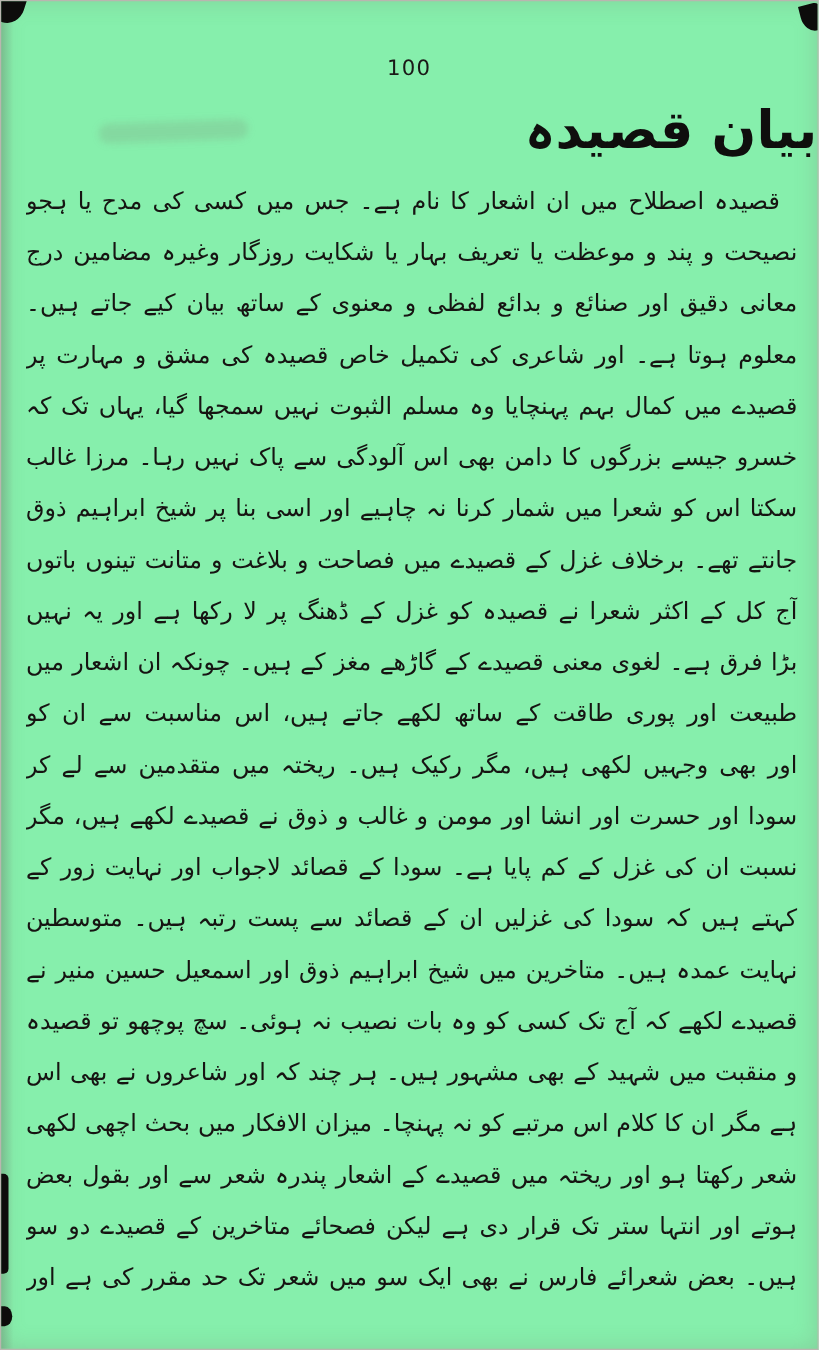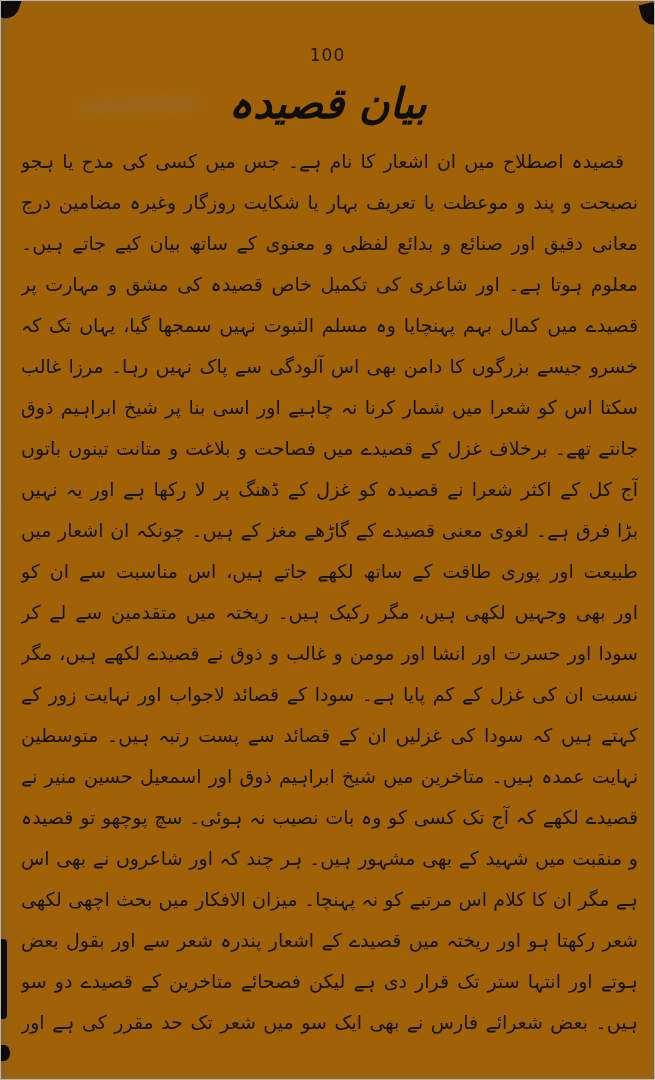--- a/index.html
+++ b/index.html
@@ -1,20 +1,20 @@
 <!DOCTYPE html>
 <html lang="ur" dir="rtl"><head>
 <meta charset="utf-8">
 <style>
   html,body{margin:0;padding:0;background:#e8e6e1;}
   .scan-page{
     position:relative;
     width:655px;height:1080px;
     margin:0 auto;
-    background:#a16207;
+    background:#86efac;
     box-shadow:inset 0 0 18px rgba(120,115,105,.25);
     border:1px solid #b9b6af;
     box-sizing:border-box;
     overflow:hidden;
     font-family:"DejaVu Sans", sans-serif;
     color:#161412;
   }
   
   .edge-left{
     position:absolute;left:0;top:0;bottom:0;width:10px;
@@ -34,25 +34,23 @@
   }
   .page-number{
     position:absolute;top:44px;left:0;right:0;
     text-align:center;
     font-size:17px;letter-spacing:1px;
     color:#1a1917;
     direction:ltr;
   }
   .heading{
     position:absolute;top:78px;left:0;right:0;
-    text-align:center;
     font-size:42px;font-weight:bold;
     margin:0;
     color:#0f0e0d;
-    font-style:italic;
   }
   .body-text{
     position:absolute;
     top:140px;right:16px;left:20px;
     direction:rtl;
     font-size:19px;
     line-height:41px;
   }
   .line{
     text-align:justify;

